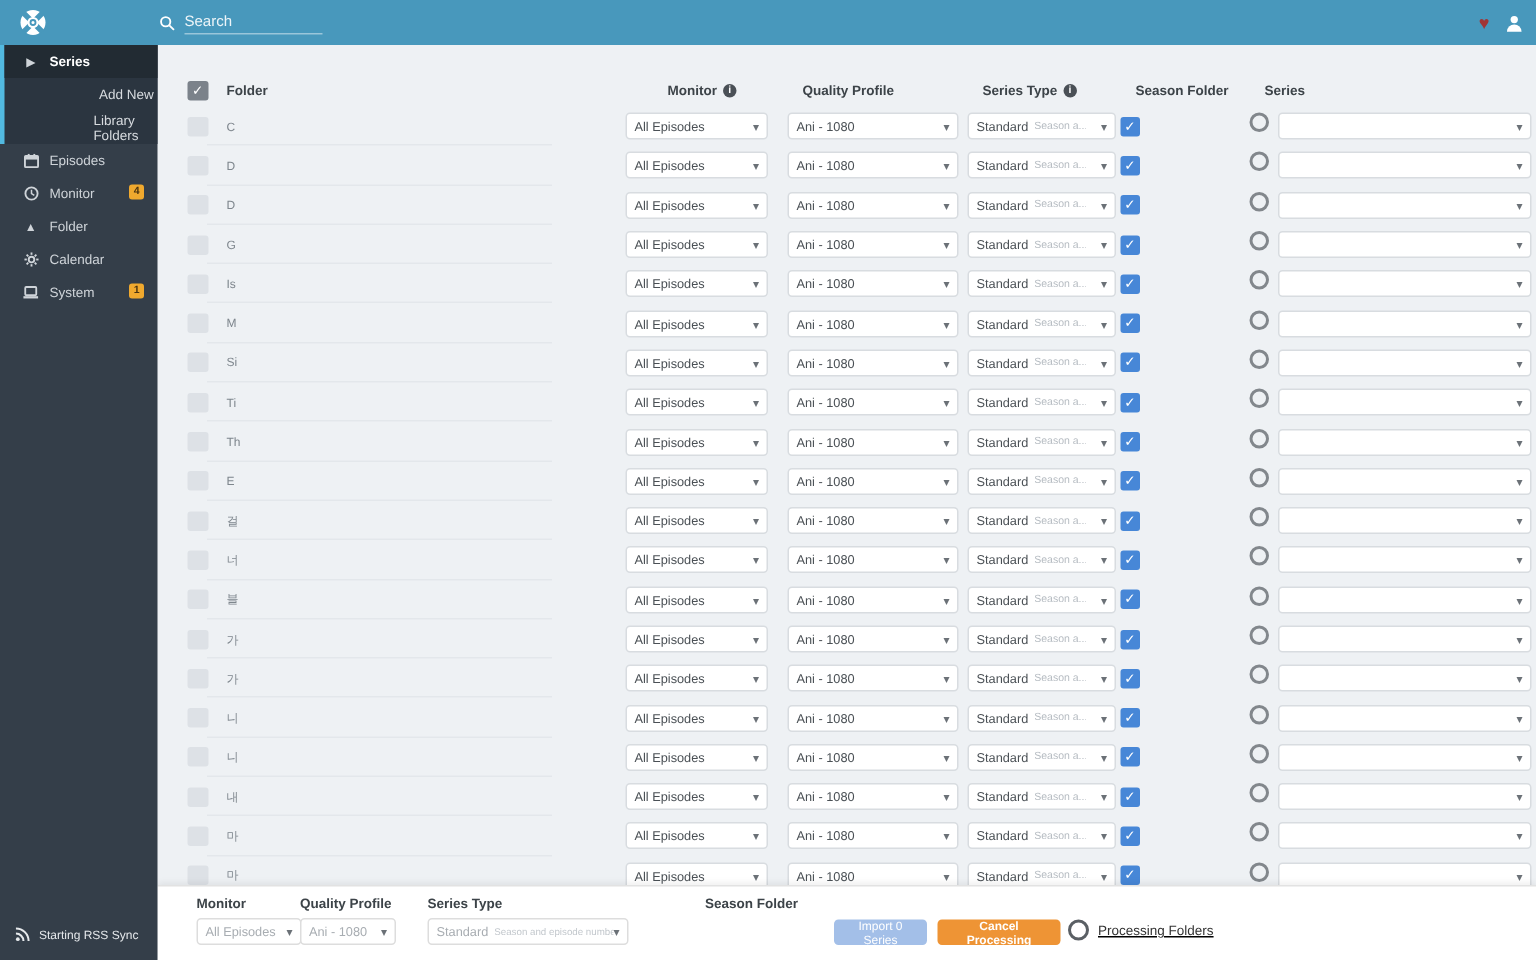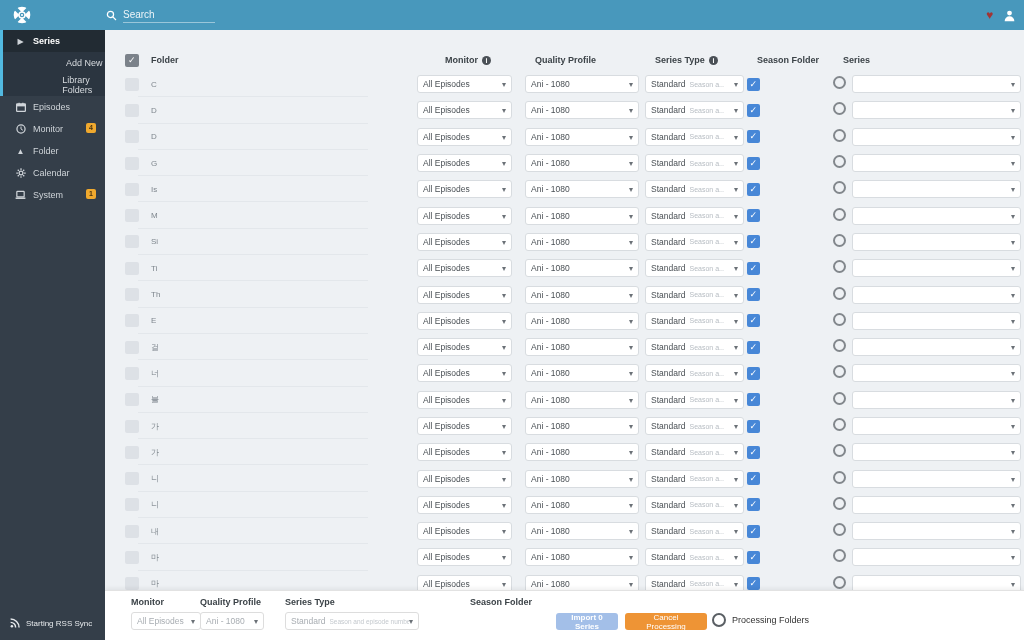--- a/index.html
+++ b/index.html
@@ -67,24 +67,24 @@
   .footer{position:absolute;bottom:0;left:105px;width:919px;height:50px;background:#fff;border-top:1px solid #e2e2e2;box-shadow:0 -2px 4px rgba(0,0,0,.06);z-index:10;}
   .fgroup{position:absolute;top:6px;}
   .flabel{font-size:9px;font-weight:bold;color:#3c4348;display:block;margin-bottom:5px;}
   .fsel{height:18px;background:#fff;border:1px solid #ddd;border-radius:3px;display:flex;align-items:center;padding:0 5px;font-size:8.5px;color:#a8adb2;}
   .fsel .caret{margin-left:auto;}
   .g-monitor{left:26px;} .g-monitor .fsel{width:70px;}
   .g-quality{left:95px;} .g-quality .fsel{width:64px;}
   .g-stype{left:180px;} .g-stype .fsel{width:134px;}
   .g-stype .hint{color:#c3c8cd;font-size:6.5px;margin-left:4px;overflow:hidden;white-space:nowrap;max-width:90px;}
   .g-season{left:365px;}
-  .btn{position:absolute;top:22px;border:none;border-radius:3px;color:#fff;font-size:8px;padding:0 8px;height:17px;cursor:pointer;font-weight:bold;}
+  .btn{position:absolute;top:22px;border:none;border-radius:3px;color:#fff;font-size:8px;padding:0 8px;height:17px;cursor:pointer;}
   .btn-import{left:451px;background:var(--c-import);width:62px;}
-  .btn-cancel{left:520px;background:var(--c-cancel);width:82px;font-weight:normal;}
-  .processing{position:absolute;left:607px;top:22px;display:flex;align-items:center;gap:6px;}
+  .btn-cancel{left:520px;background:var(--c-cancel);width:82px;font-weight:bold;}
+  .processing{position:absolute;left:607px;top:22px;display:flex;align-items:center;gap:6px;text-decoration:underline;}
   .proc-spinner{width:14px;height:14px;border:2px solid #5a5f64;border-radius:50%;}
   .proc-label{font-size:9px;color:#333;}
 </style>
 </head>
 <body>
 
 <div class="topbar">
   <svg class="logo" viewBox="0 0 24 24">
     <circle cx="12" cy="12" r="10" fill="#fff"></circle>
     <path d="M4.5 4.5 L19.5 19.5 M19.5 4.5 L4.5 19.5" stroke="#4898bc" stroke-width="4.5"></path>

